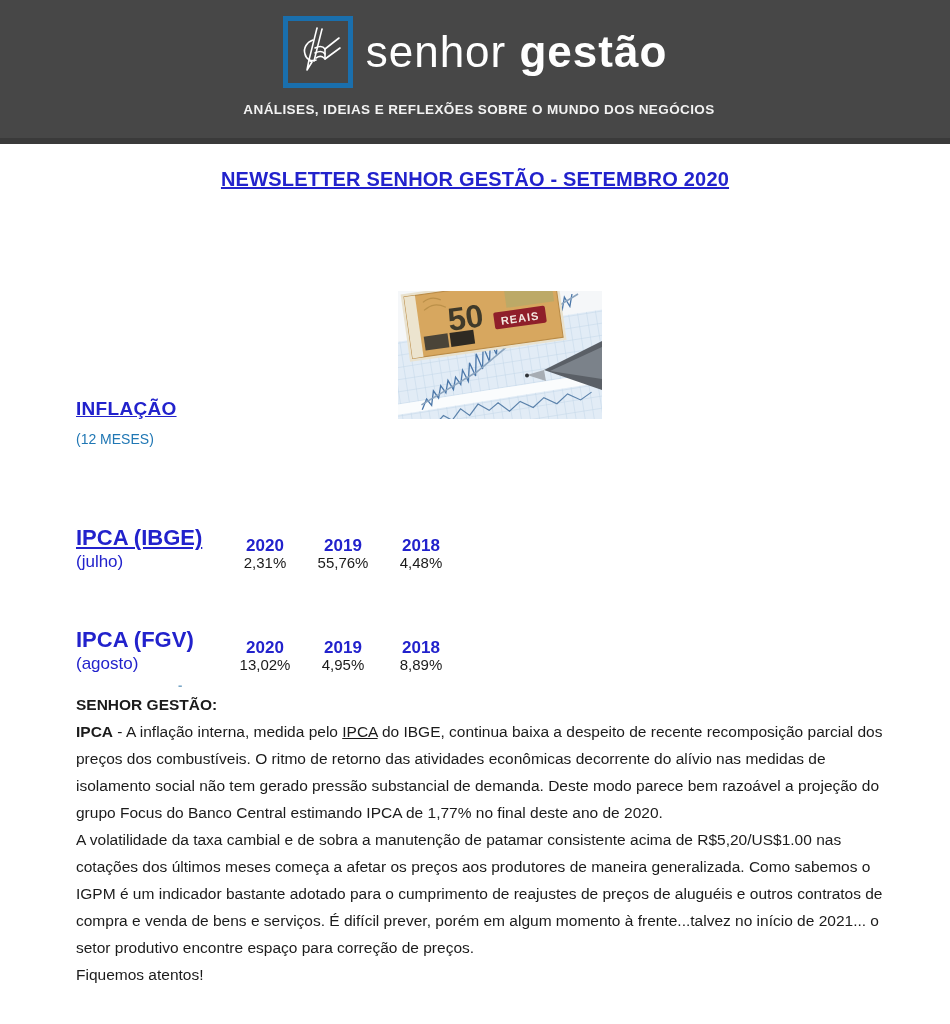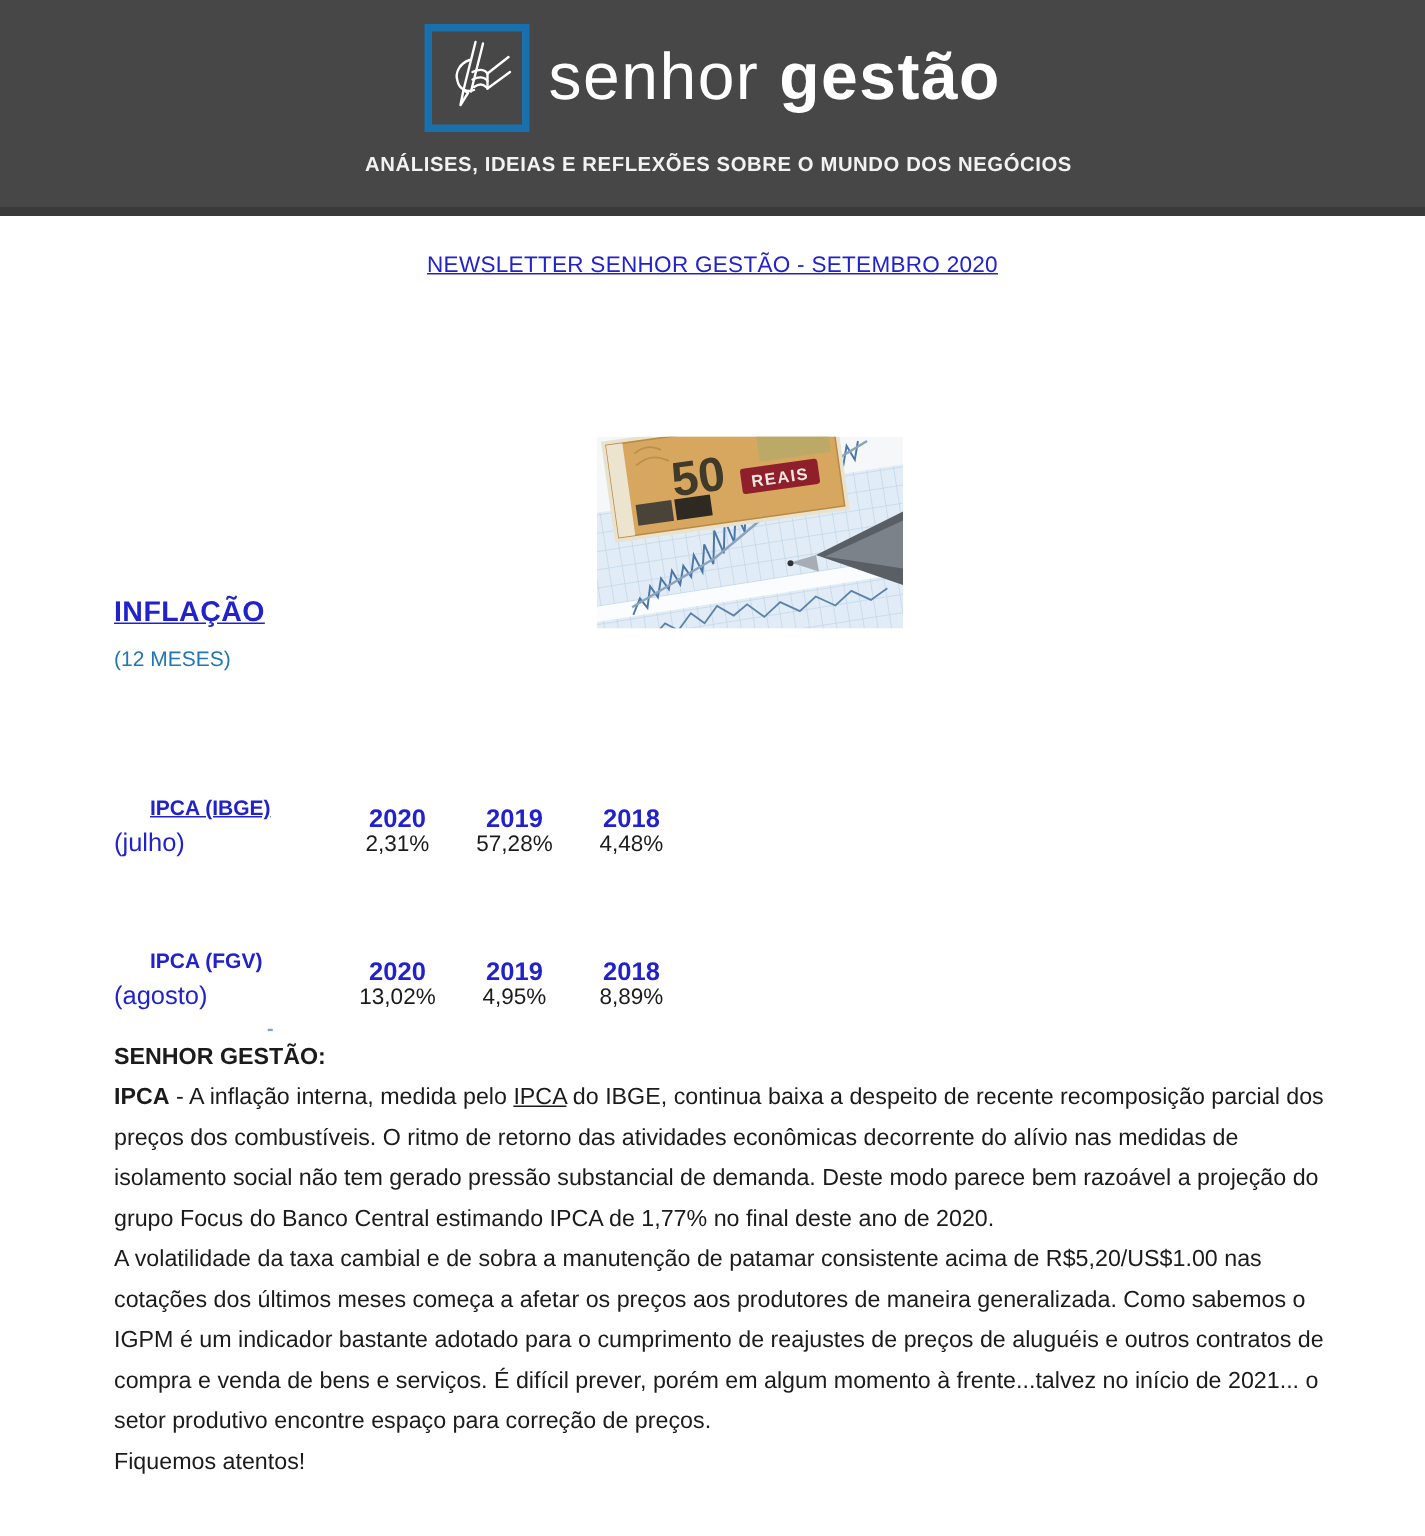--- a/index.html
+++ b/index.html
@@ -12,30 +12,30 @@
   .header-strip{position:absolute;left:0;top:138px;width:950px;height:6px;background:#3a3a3a;}
   .logo-row{position:absolute;left:0;top:16px;width:950px;display:flex;justify-content:center;align-items:center;gap:13px;}
   .logo-box{width:60px;height:62px;border:5px solid #1a6fad;display:flex;align-items:center;justify-content:center;background:#474747;}
   .brand{color:#ffffff;font-size:44px;line-height:1;white-space:nowrap;letter-spacing:1px;}
   .brand .light{font-weight:normal;}
   .brand .bold{font-weight:bold;}
   .tagline{position:absolute;left:4px;top:102px;width:950px;text-align:center;color:#f2f2f2;
     font-size:13.5px;font-weight:bold;letter-spacing:0.4px;}
   
   .nl-title{position:absolute;left:0;top:168px;width:950px;text-align:center;}
-  .nl-title a{color:#2222cc;font-size:15px;font-weight:normal;text-decoration:underline;letter-spacing:0.2px;}
+  .nl-title a{color:#2222cc;font-size:20px;font-weight:bold;text-decoration:underline;letter-spacing:0.2px;}
   
   .hero{position:absolute;left:398px;top:291px;width:204px;height:128px;overflow:hidden;}
   
   .inflacao{position:absolute;left:76px;top:398px;font-size:19px;font-weight:bold;color:#2222cc;text-decoration:underline;letter-spacing:0.3px;}
   .meses{position:absolute;left:76px;top:431px;font-size:14px;color:#2077b4;}
   
   .dtable{position:absolute;left:76px;width:480px;}
   .dtable .row{display:grid;grid-template-columns:150px 78px 78px 78px;height:28px;align-items:center;}
-  .dtable .label{color:#2222cc;font-size:14px;font-weight:bold;text-decoration:underline;margin-left:24px;}
+  .dtable .label{color:#2222cc;font-size:22px;font-weight:bold;text-decoration:underline;}
   .dtable.no-u .label{text-decoration:none;}
   .dtable .year{color:#2222cc;font-size:17px;font-weight:bold;text-align:center;margin-top:16px;}
   .dtable .sublabel{color:#2222cc;font-size:17px;}
   .dtable .val{color:#1b1b1b;font-size:15px;text-align:center;}
   .t1{top:520px;}
   .t2{top:622px;}
   
   .tiny-dash{position:absolute;left:178px;top:678px;color:#7aa7c7;font-size:13px;font-weight:bold;}
   .commentary{position:absolute;left:76px;top:691px;width:812px;font-size:15.5px;line-height:27px;color:#1b1b1b;}
   .commentary p{margin:0;}
@@ -124,21 +124,21 @@
   <div class="dtable t1">
     <div class="row">
       <span class="label">IPCA (IBGE)</span>
       <span class="year">2020</span>
       <span class="year">2019</span>
       <span class="year">2018</span>
     </div>
     <div class="row">
       <span class="sublabel">(julho)</span>
       <span class="val">2,31%</span>
-      <span class="val">57,28%</span>
+      <span class="val">55,76%</span>
       <span class="val">4,48%</span>
     </div>
   </div>
 
   <div class="dtable t2 no-u">
     <div class="row">
       <span class="label">IPCA (FGV)</span>
       <span class="year">2020</span>
       <span class="year">2019</span>
       <span class="year">2018</span>

